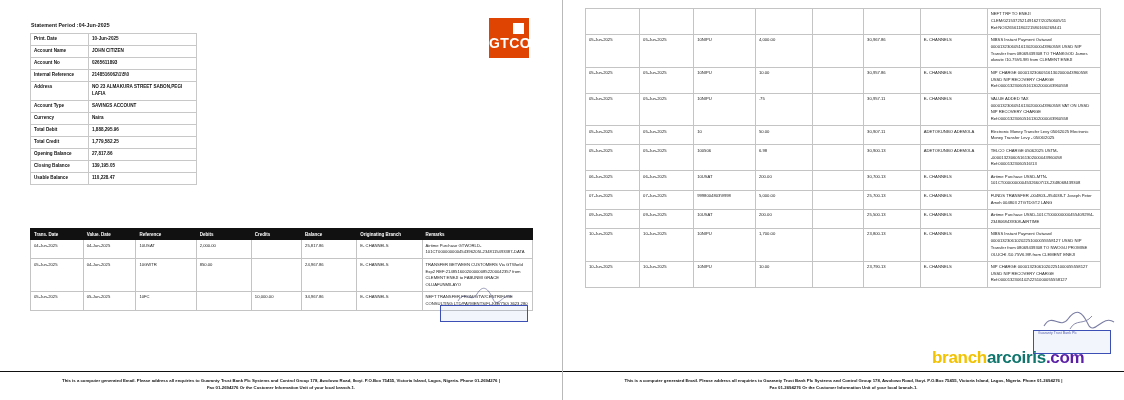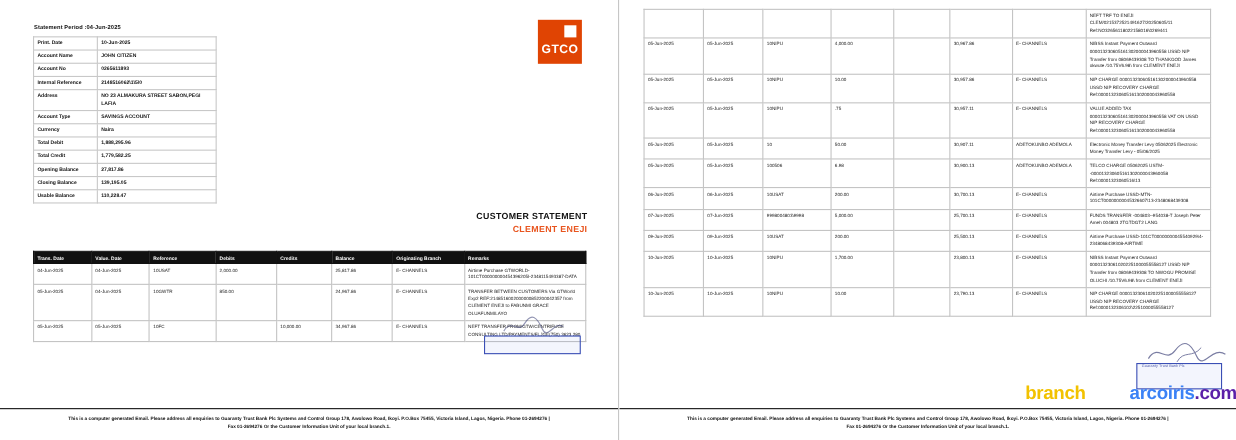--- a/index.html
+++ b/index.html
@@ -57,21 +57,21 @@
     width: 40px; height: 40px;
     background: #e04403;
   }
   .logo .sq {
     position: absolute; right: 5px; top: 5px;
     width: 11px; height: 11px; background: #fff;
   }
   .logo .wd {
     position: absolute; left: 0; right: 0; bottom: 7px;
     text-align: center;
-    color: #fff; font-size: 11px; font-weight: bold;
+    color: #fff; font-size: 14px; font-weight: bold;
     letter-spacing: .4px;
   }
 
   
   .cs-title {
     position: absolute; right: 28px; top: 192px;
     text-align: right;
   }
   .cs-title .l1 { font-size: 8px; font-weight: bold; color: #111; letter-spacing: .3px; }
   .cs-title .l2 { font-size: 8px; font-weight: bold; color: #e8551f; letter-spacing: .3px; margin-top: 3px; }
@@ -133,21 +133,21 @@
     letter-spacing: .1px; line-height: 1.5;
   }
 
   .watermark {
     position: absolute; left: 932px; top: 348px;
     font-size: 17px; font-weight: bold;
     letter-spacing: -.3px;
     white-space: nowrap;
   }
   .wm-a { color: #f2c200; }
-  .wm-b { color: #3b82f6; margin-left: 40px; }
+  .wm-b { color: #0f766e; }
   .wm-c { color: #5b1fa8; }
 
   
   .footer {
     position: absolute; left: 0; right: 0; bottom: 0;
     height: 29px;
     border-top: 1.6px solid #111;
     padding: 5px 8px 0 8px;
     text-align: center;
   }
@@ -218,24 +218,20 @@
               <td class="v">110,228.47</td>
             </tr>
           </tbody>
       </table>
 
       <div class="logo">
         <div class="sq"></div>
         <div class="wd">GTCO</div>
       </div>
 
-      <div class="cs-title">
-        <div class="l1">CUSTOMER STATEMENT</div>
-        <div class="l2">CLEMENT ENEJI</div>
-      </div>
 
       <table class="txn txn-left">
         <thead>
             <tr>
               <th style="width: 10.5%;">Trans. Date</th>
               <th style="width: 10.5%;">Value. Date</th>
               <th style="width: 12%;">Reference</th>
               <th style="width: 11%;">Debits</th>
               <th style="width: 10%;">Credits</th>
               <th style="width: 11%;">Balance</th>

